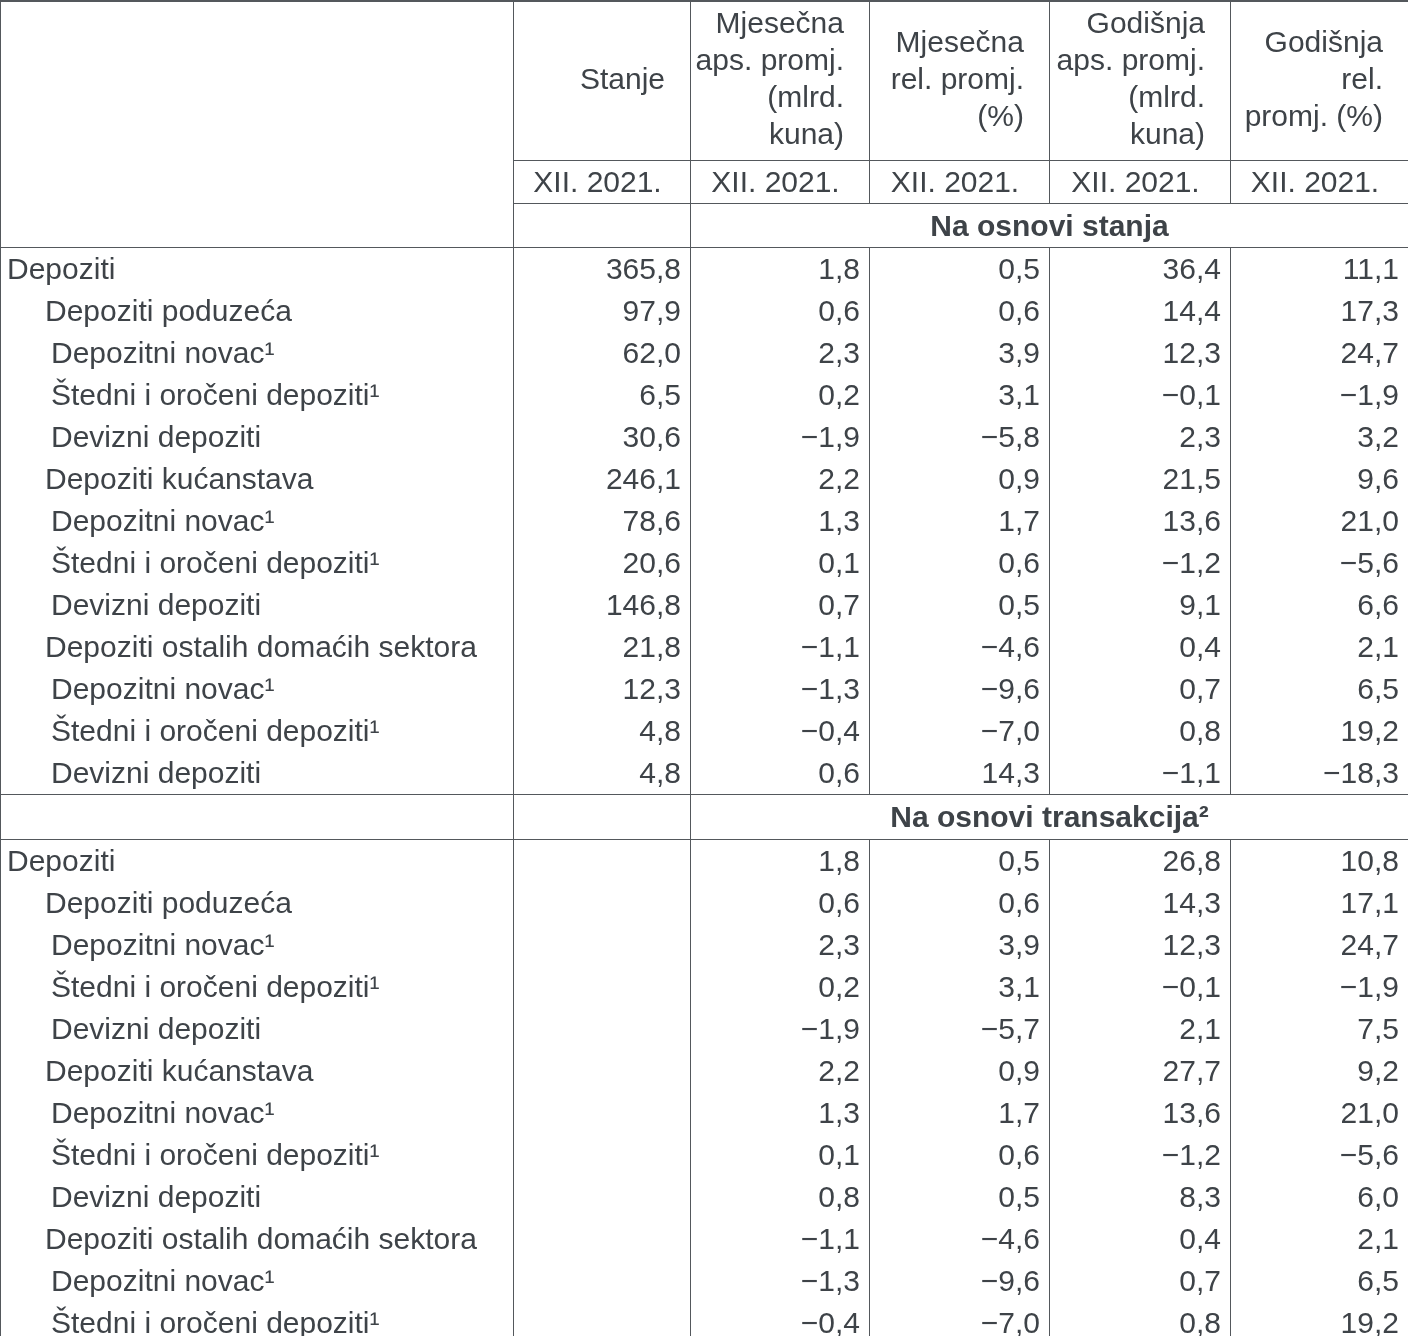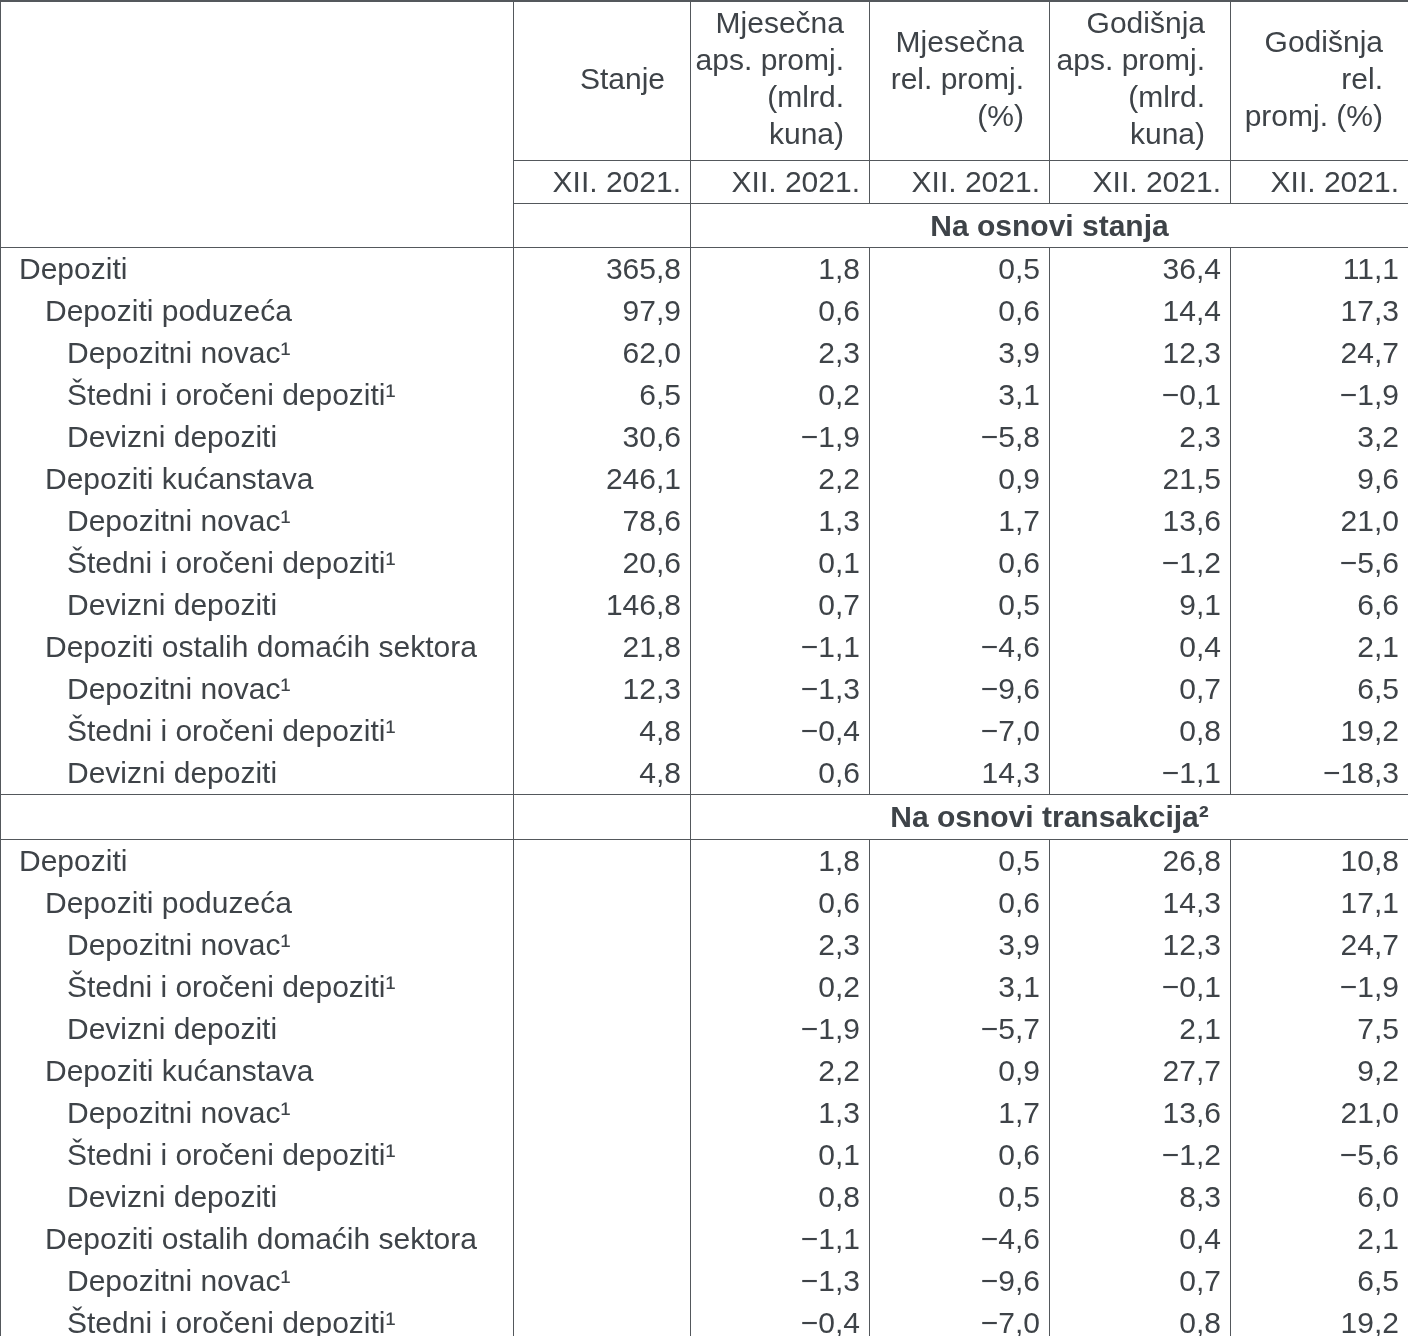--- a/index.html
+++ b/index.html
@@ -32,21 +32,20 @@
     height:115px;
     text-align:right;
     vertical-align:middle;
     padding:2px 25px 8px 4px;
     line-height:37px;
     white-space:pre-line;
     border-bottom:1px solid var(--line);
   }
   .period{
     height:42px;
-    text-align:right;
     vertical-align:middle;
     padding-right:9px;
     border-bottom:1px solid var(--line);
   }
   .band-empty{
     height:43px;
     border-bottom:1px solid var(--line);
   }
   .band{
     height:43px;
@@ -56,23 +55,23 @@
     font-weight:bold;
   }
   .band-row td{
     height:44px;
     border-top:1px solid var(--line);
     border-bottom:1px solid var(--line);
   }
   
   tbody td{height:42px;vertical-align:middle;}
   .num{text-align:right;padding-right:9px;}
-  .lbl{padding-left:18px;}
+  .lbl{padding-left:6px;}
   .lbl.indent-1{padding-left:44px;}
-  .lbl.indent-2{padding-left:66px;}
+  .lbl.indent-2{padding-left:50px;}
 </style>
 </head>
 <body>
 
 <table>
   <colgroup>
     <col style="width:513px">
     <col style="width:177px">
     <col style="width:179px">
     <col style="width:180px">

